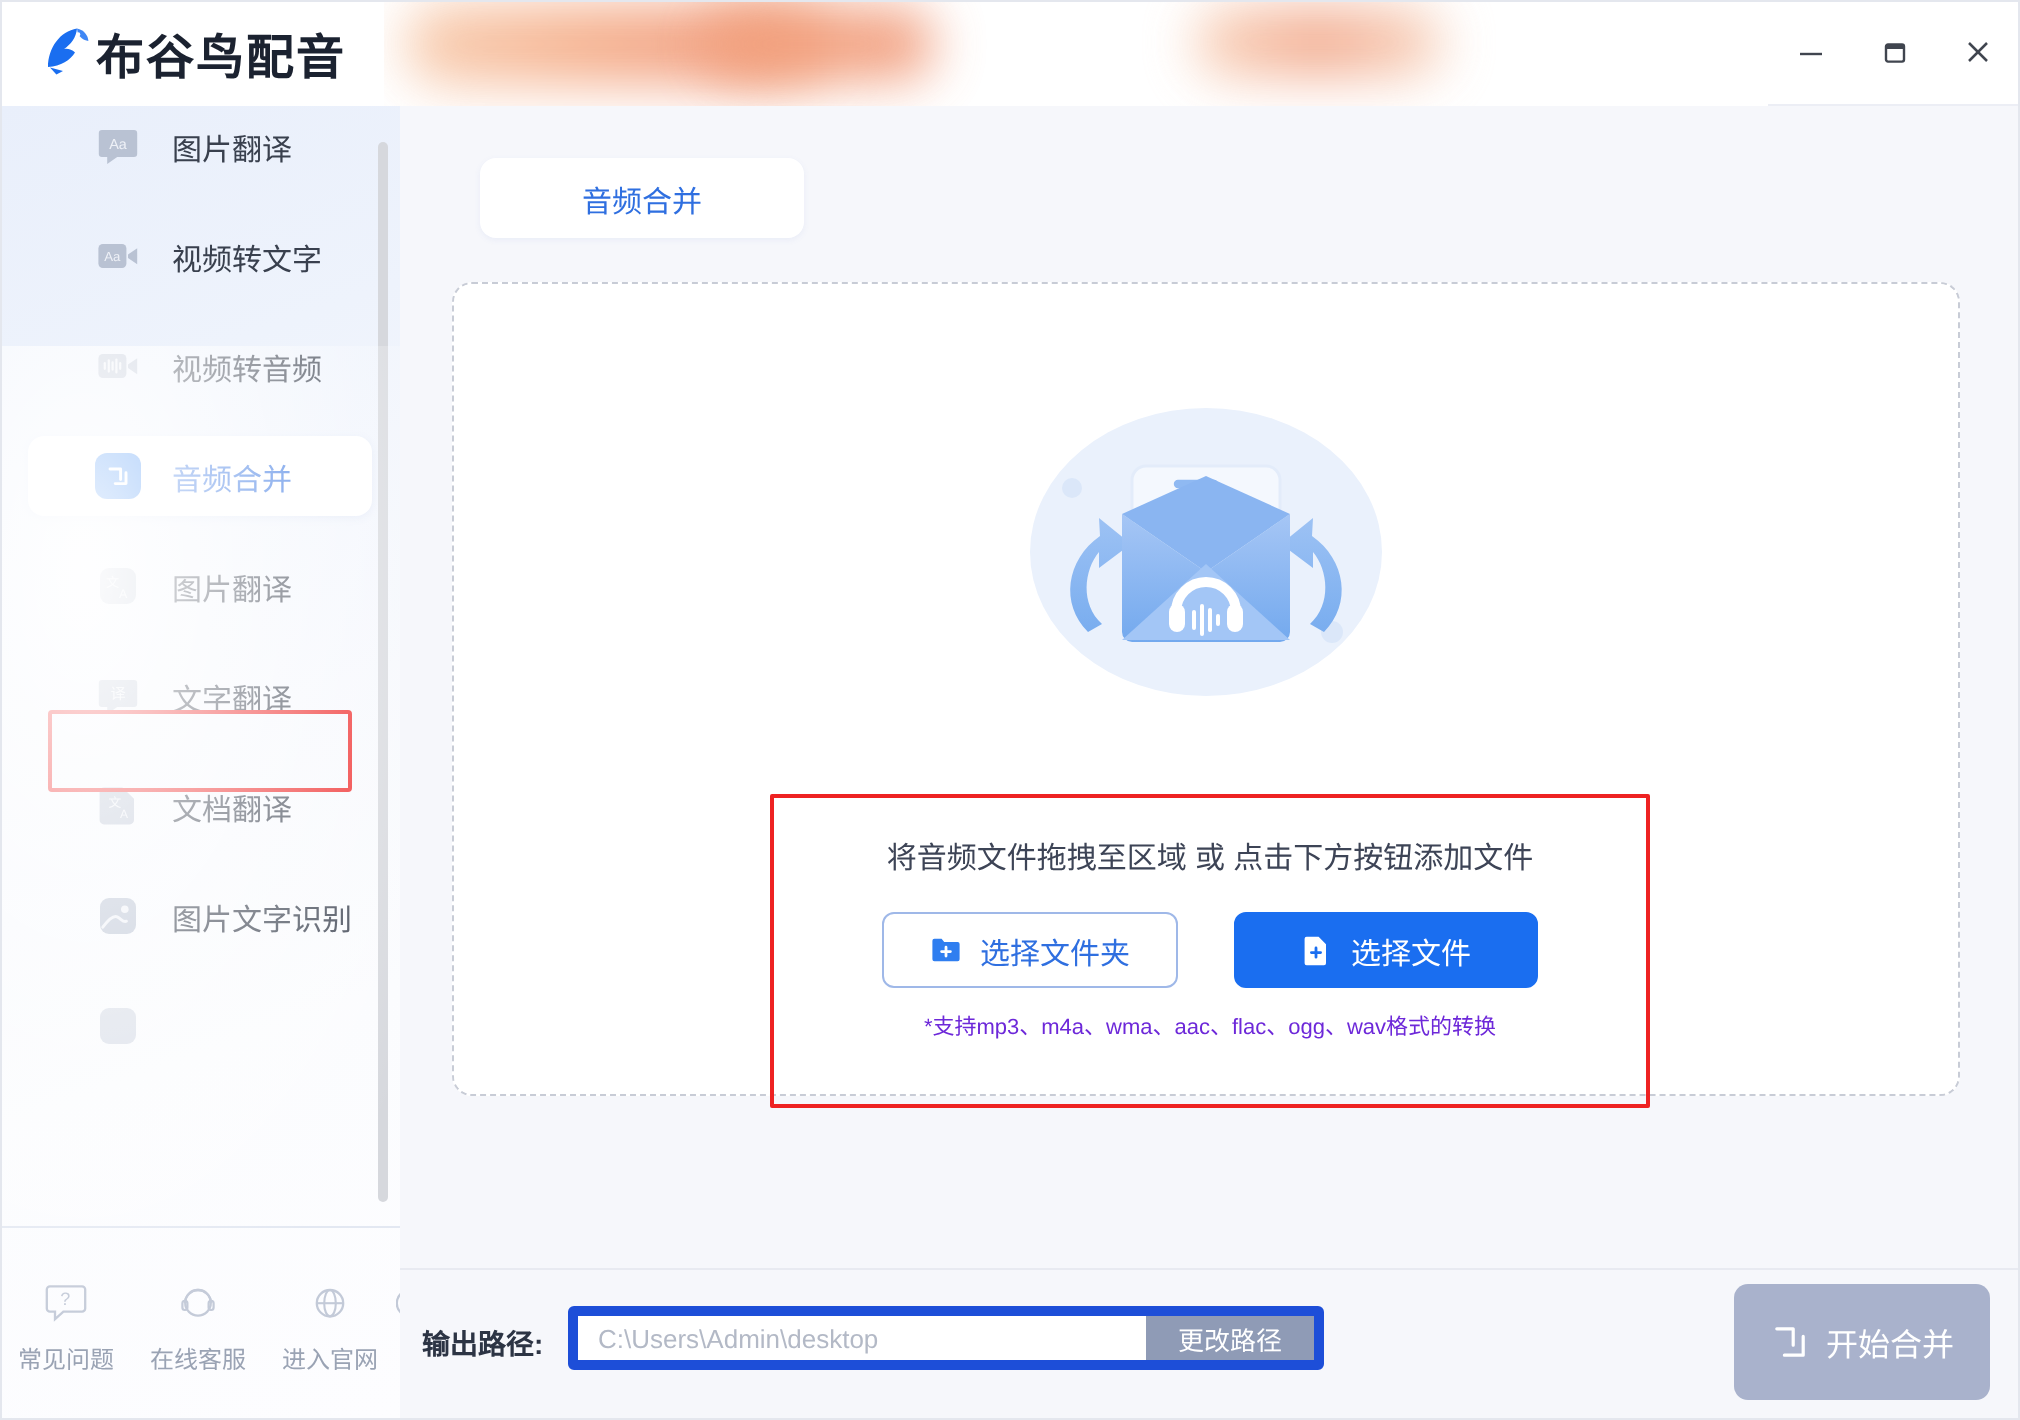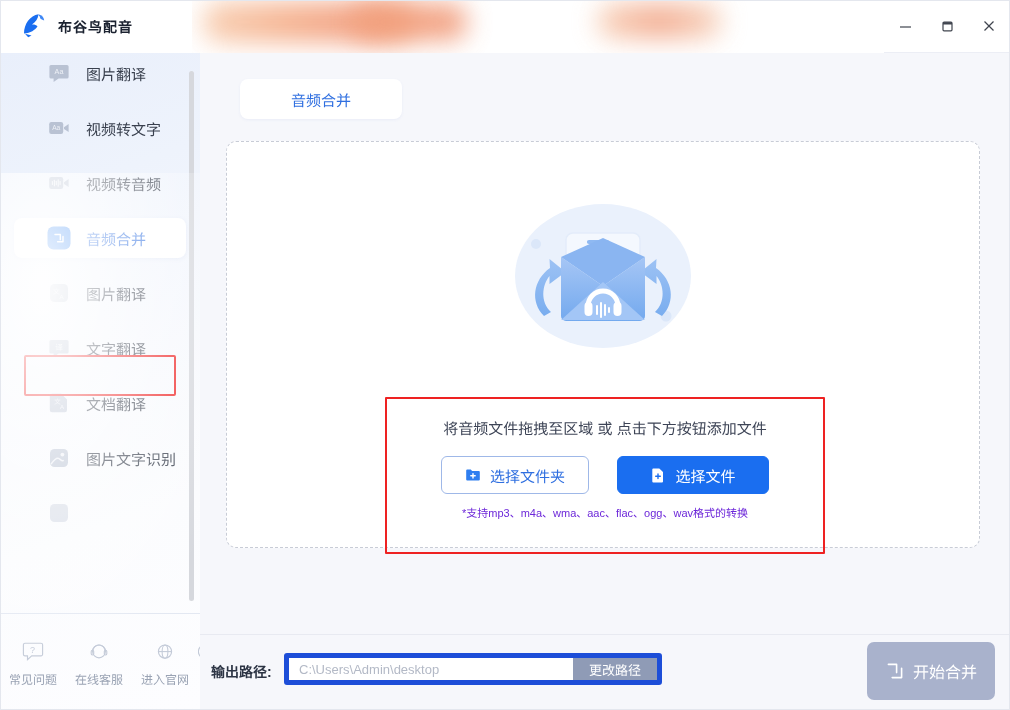--- a/index.html
+++ b/index.html
@@ -29,22 +29,21 @@
   .brand {
     display: flex; align-items: center;
     height: 53px;
     padding-left: 18px;
     width: 192px;
     background: #ffffff;
     flex: 0 0 auto;
   }
   .brand-logo { width: 30px; height: 30px; flex: 0 0 auto; }
   .brand-name {
-    margin-left: 10px;
-    font-size: 14px;
+    font-size: 24px;
     font-weight: bold;
     color: #1b2230;
     letter-spacing: 1px;
     white-space: nowrap;
   }
 
   
   .censor-area {
     position: relative;
     flex: 1 1 auto;

